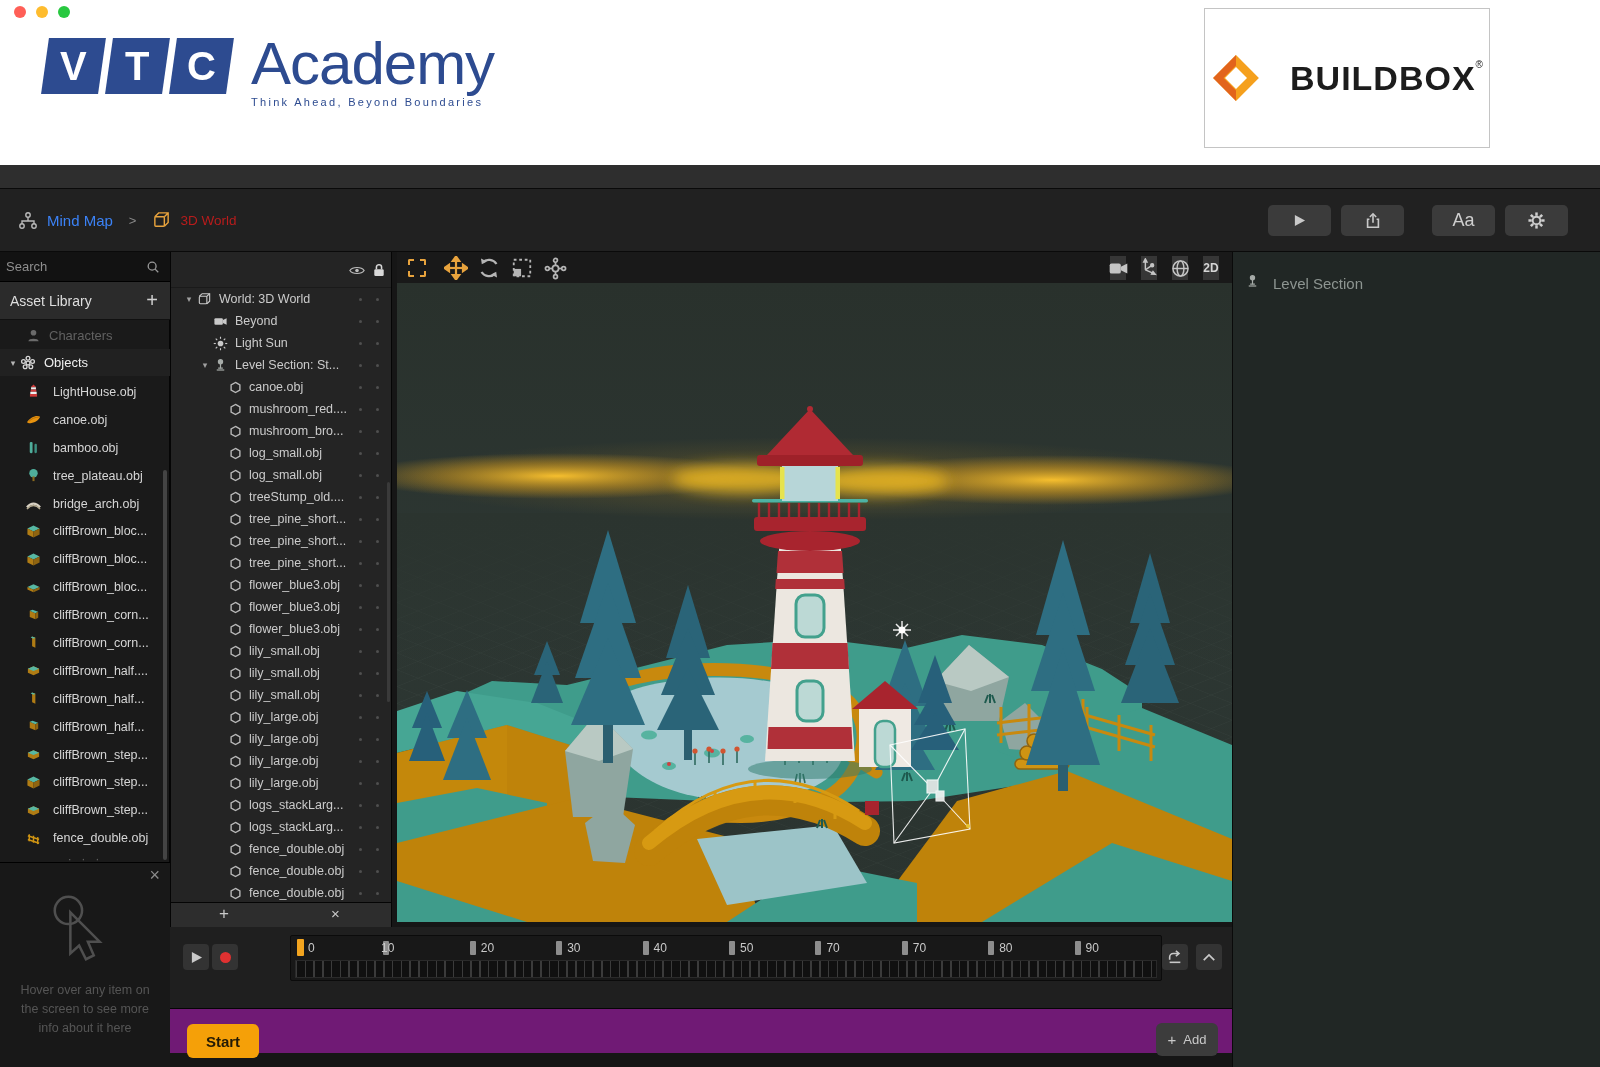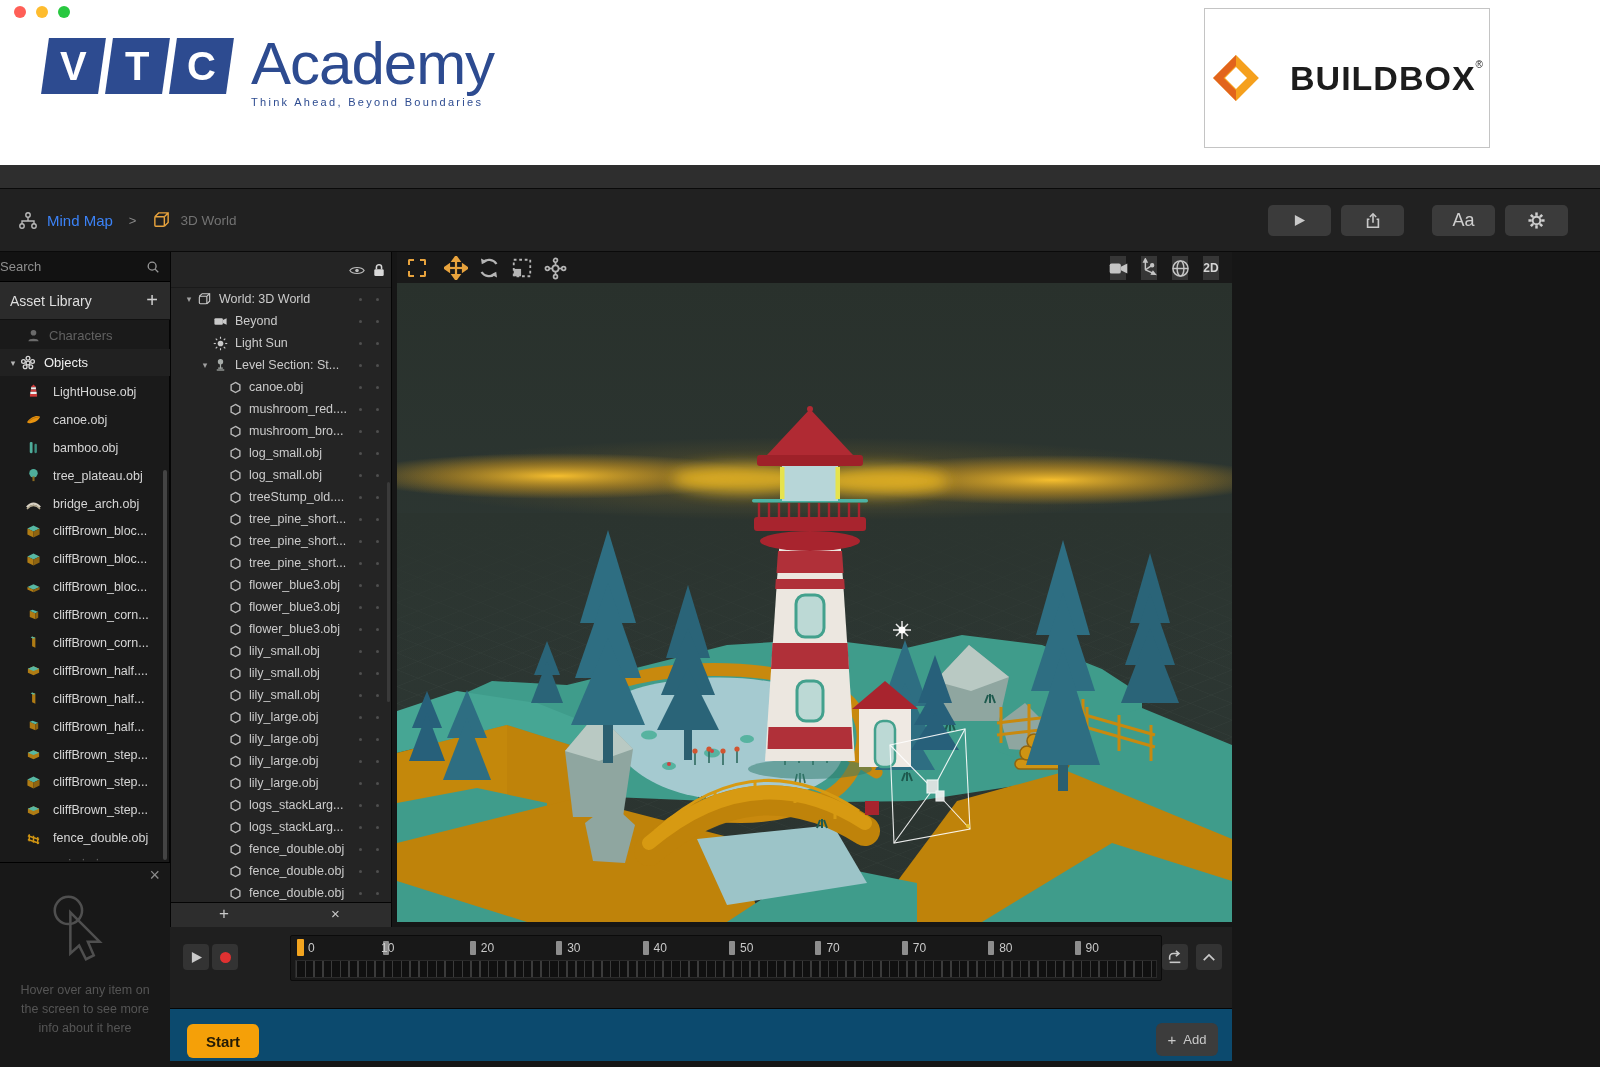--- a/index.html
+++ b/index.html
@@ -24,27 +24,27 @@
   #titlebar{position:absolute;left:0;top:165px;width:1600px;height:24px;background:#2e2e2e;border-bottom:1px solid #0a0a0a;}
   .tl{position:absolute;top:6px;width:12px;height:12px;border-radius:50%;}
   #tl-red{left:14px;background:#ff5f57;}
   #tl-yellow{left:36px;background:#febc2e;}
   #tl-green{left:58px;background:#28c840;}
   #win-title{position:absolute;left:0;top:169px;width:1600px;text-align:center;font-size:13px;color:#cfcfcf;}
   #navbar{position:absolute;left:0;top:189px;width:1600px;height:63px;background:#212121;border-bottom:1px solid #0a0a0a;}
   #breadcrumb{position:absolute;left:18px;top:189px;height:63px;display:flex;align-items:center;}
   #bc-mindmap-label{font-size:15px;color:#3b82f6;margin-left:9px;}
   #bc-sep{font-size:13px;color:#8a8a8a;margin:0 16px;}
-  #bc-world-label{font-size:13.5px;color:#737373;margin-left:9px;}
+  #bc-world-label{font-size:13.5px;color:#b91c1c;margin-left:9px;}
   .navbtn{position:absolute;top:205px;width:63px;height:31px;background:#3b3b3b;border-radius:5px;display:flex;align-items:center;justify-content:center;color:#cfcfcf;font-size:18px;}
 
   
   #sidebar{position:absolute;left:0;top:252px;width:170px;height:815px;background:#1a1a1a;border-right:1px solid #050505;}
   #search-row{position:absolute;left:0;top:0;width:170px;height:30px;background:#121212;border-bottom:1px solid #000;display:flex;align-items:center;}
-  #search-text{font-size:13px;color:#8f8f8f;margin-left:0;flex:1;}
+  #search-text{font-size:13px;color:#8f8f8f;margin-left:6px;flex:1;}
   #search-icon{margin-right:10px;}
   #asset-header{position:absolute;left:0;top:30px;width:170px;height:38px;background:#2b2b2b;display:flex;align-items:center;border-bottom:1px solid #111;}
   #asset-title{font-size:14px;color:#dedede;margin-left:10px;flex:1;}
   #asset-add{font-size:20px;color:#d0d0d0;margin-right:12px;font-weight:300;}
   .cat-row{position:absolute;left:0;width:170px;height:27px;display:flex;align-items:center;}
   #cat-characters{top:70px;}
   #cat-objects{top:97px;background:#212121;}
   #cat-characters .cat-label{color:#616161;font-size:13px;margin-left:8px;}
   #cat-objects .cat-label{color:#efefef;font-size:13px;margin-left:8px;}
   .cat-caret{width:14px;text-align:center;font-size:9px;color:#b5b5b5;margin-left:6px;}
@@ -104,21 +104,21 @@
   #rec-dot{width:11px;height:11px;border-radius:50%;background:#e03131;}
   #ruler{position:absolute;left:120px;top:8px;width:872px;height:46px;background:#181818;border:1px solid #0b0b0b;border-radius:2px;}
   .tmark{position:absolute;top:5px;width:6px;height:14px;background:#8d8d8d;border-radius:1px;}
   .tmark.playhead{background:#f2a41f;width:7px;height:17px;top:3px;}
   .tnum{position:absolute;top:5px;font-size:12px;color:#c9c9c9;}
   #comb{position:absolute;left:4px;top:24px;width:862px;height:18px;background:repeating-linear-gradient(90deg,#3b3b3b 0px,#3b3b3b 1.5px,#101010 1.5px,#101010 8.72px);border:1px solid #2a2a2a;}
   #tl-loop{left:992px;}
   #tl-collapse{left:1026px;}
 
   
-  #footer{position:absolute;left:170px;top:1008px;width:1062px;height:53px;background:#0c4a6e;border-top:1px solid #050505;}
+  #footer{position:absolute;left:170px;top:1008px;width:1062px;height:45px;background:#701a75;border-top:1px solid #050505;}
   #start-btn{position:absolute;left:17px;top:15px;width:72px;height:34px;background:#f5a008;border-radius:6px;display:flex;align-items:center;justify-content:center;font-size:15px;font-weight:600;color:#231a05;}
   #add-btn{position:absolute;left:986px;top:14px;width:62px;height:33px;background:#3c3c3c;border-radius:6px;display:flex;align-items:center;justify-content:center;gap:7px;color:#c9c9c9;font-size:13px;}
   #add-plus{font-size:15px;}
 
   
   #right-panel{position:absolute;left:1232px;top:252px;width:368px;height:815px;background:#212725;border-left:1px solid #0a0a0a;}
   #rp-pin{position:absolute;left:12px;top:22px;}
   #rp-title{position:absolute;left:40px;top:23px;font-size:15px;color:#8d9591;}
 </style>
 </head>
@@ -1253,14 +1253,27 @@
   <div id="footer">
     <div id="start-btn">
         <span>Start</span>
       </div>
     <div id="add-btn">
       <span id="add-plus">+</span>
       <span>Add</span>
     </div>
   </div>
 
+  <div id="right-panel">
+    <span id="rp-pin" class="icn">
+        <svg viewBox="0 0 16 16" width="15" height="15">
+          <g stroke="#a7aca9" stroke-width="1.3" fill="none">
+            <circle cx="8" cy="4" r="2.2" fill="#a7aca9"></circle>
+            <line x1="8" y1="6" x2="8" y2="11"></line>
+            <path d="M4 12.8 L12 12.8"></path>
+            <path d="M5.5 10.8 L10.5 10.8"></path>
+          </g>
+        </svg>
+      </span>
+    <span id="rp-title">Level Section</span>
+  </div>
 
 </div>
 
 </body></html>

